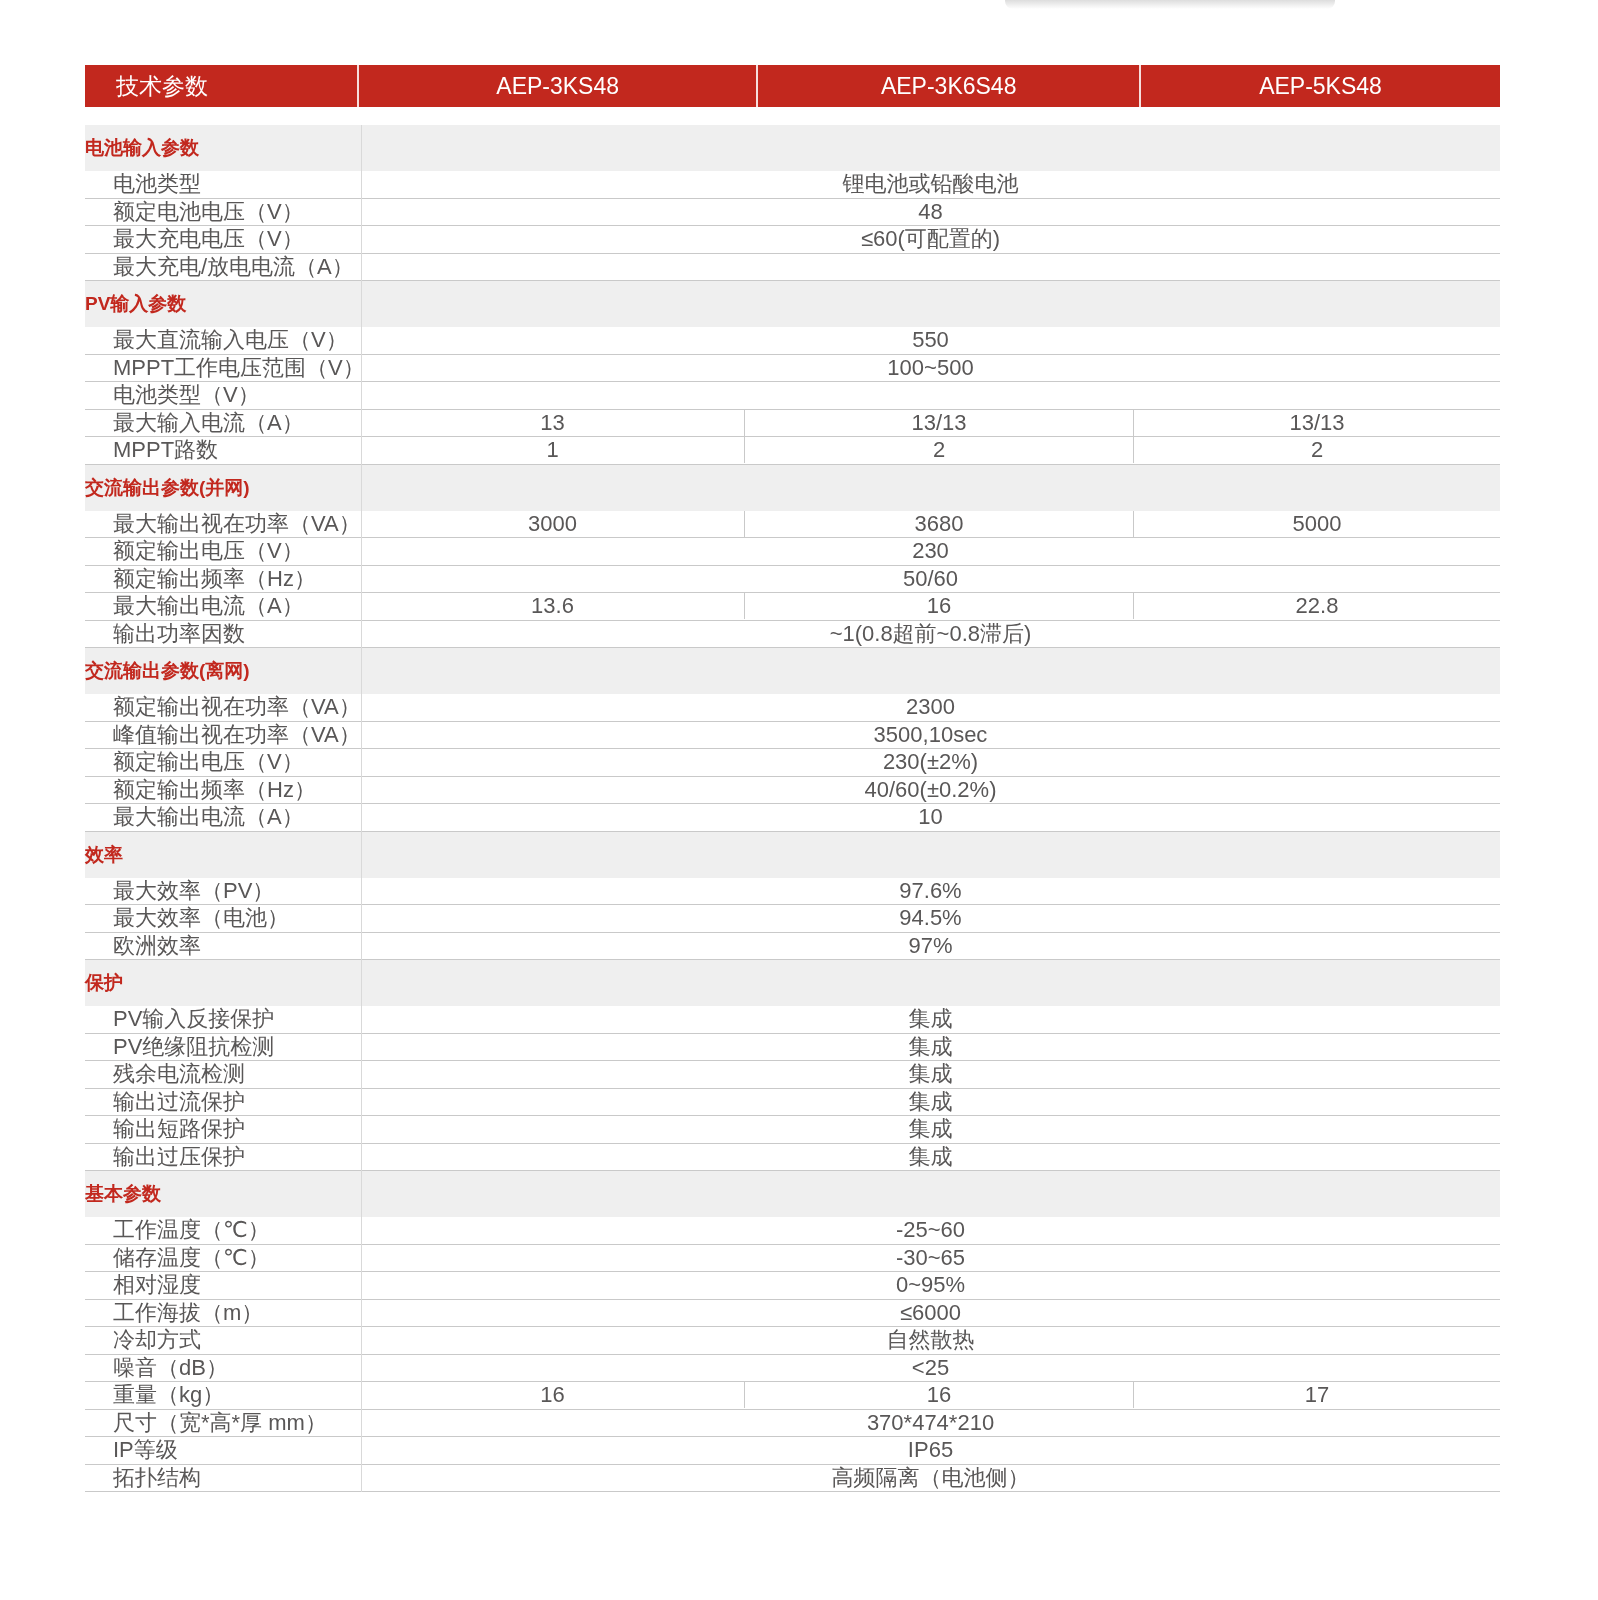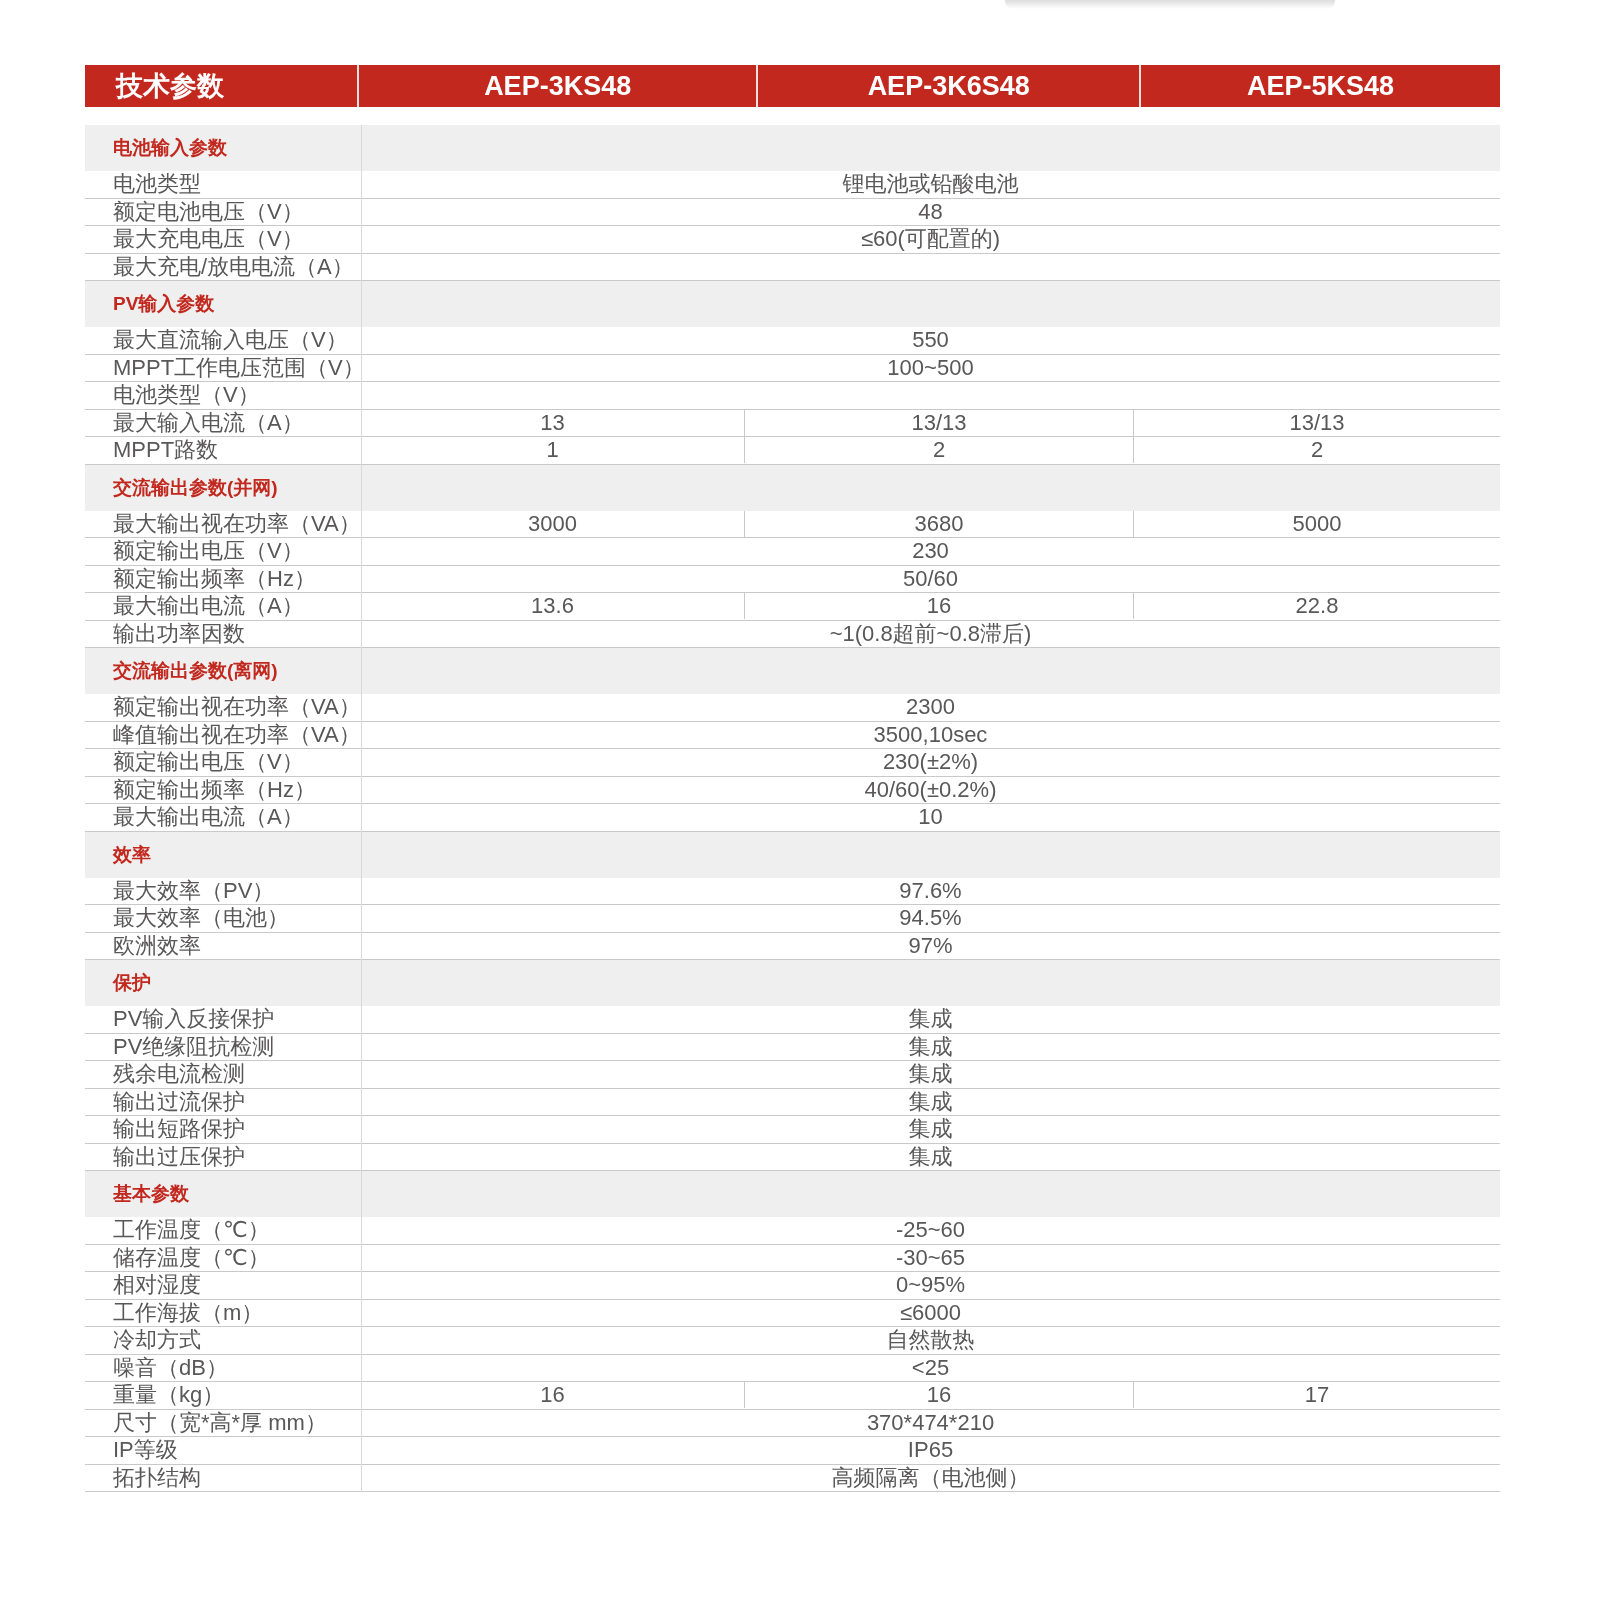--- a/index.html
+++ b/index.html
@@ -12,35 +12,34 @@
   .scan-artifact {
     position:absolute; left:1005px; top:0; width:330px; height:9px;
     background:linear-gradient(to bottom, rgba(170,170,170,0.40), rgba(255,255,255,0));
     border-radius:0 0 8px 8px;
   }
   .spec-table { position:absolute; left:85px; top:65px; width:1415px; }
 
   
   .thead { display:flex; height:42px; background:#c2281e; margin-bottom:18px; }
   .thead .th {
-    color:#ffffff; font-weight:bold; font-size:27px; line-height:42px;
+    color:#ffffff; font-weight:normal; font-size:23px; line-height:42px;
   }
   .th-label { width:276px; padding-left:31px; }
   .th-model { text-align:center; border-left:2px solid rgba(255,255,255,0.85); }
   .m1 { width:406px;text-align:center; }
   .m2 { width:389px; }
   .m3 { width:367px; }
 
   
   .tbody { position:relative; }
   .vline { position:absolute; left:276px; top:0; bottom:0; width:1px; background:#d9d9d9; z-index:2; }
 
   .band {
     height:46px; background:#efefef; display:flex; align-items:center;
-    padding-left:28px;
   }
   .band-title { color:#c2281e; font-weight:bold; font-size:19px; }
 
   .row { display:flex; height:27.5px; align-items:center; border-bottom:1px solid #c9c9c9; font-size:22px; }
   .cell-label { width:276px; padding-left:28px; white-space:nowrap; }
   .cell-merged { flex:1; text-align:center; }
   .cell-val { text-align:center; }
   .c1 { width:383px; }
   .c2 { width:389px; border-left:1px solid #c9c9c9; }
   .c3 { width:367px; border-left:1px solid #c9c9c9; }

